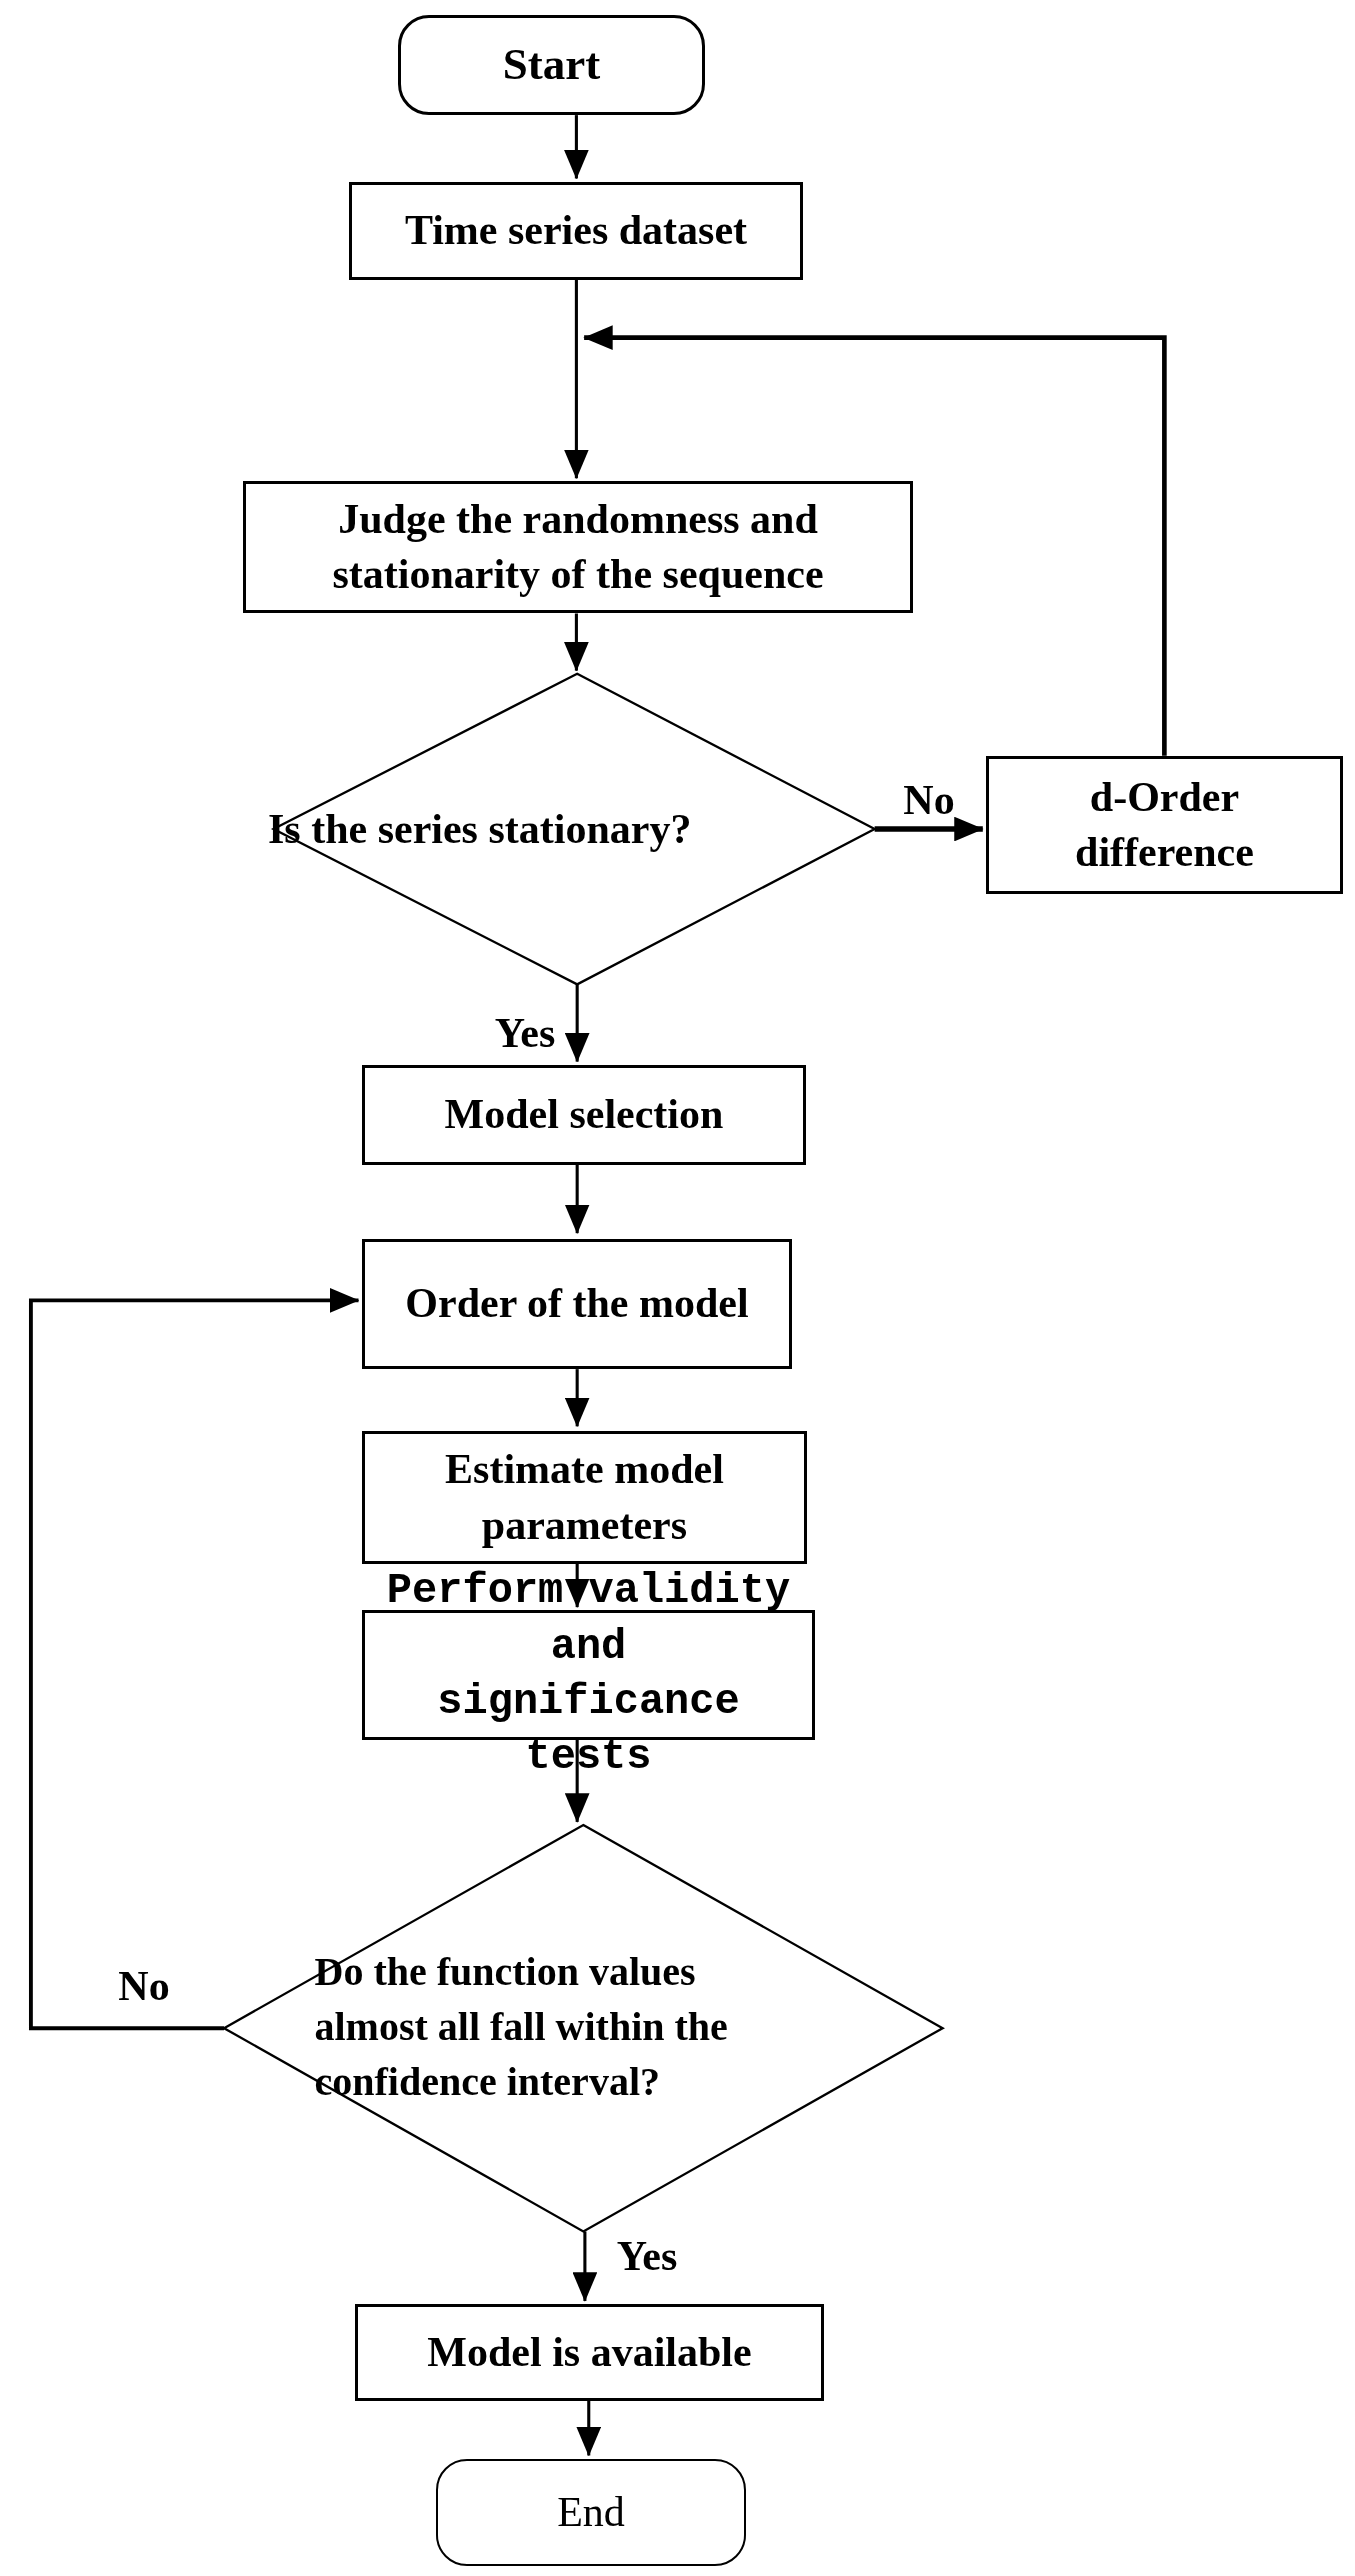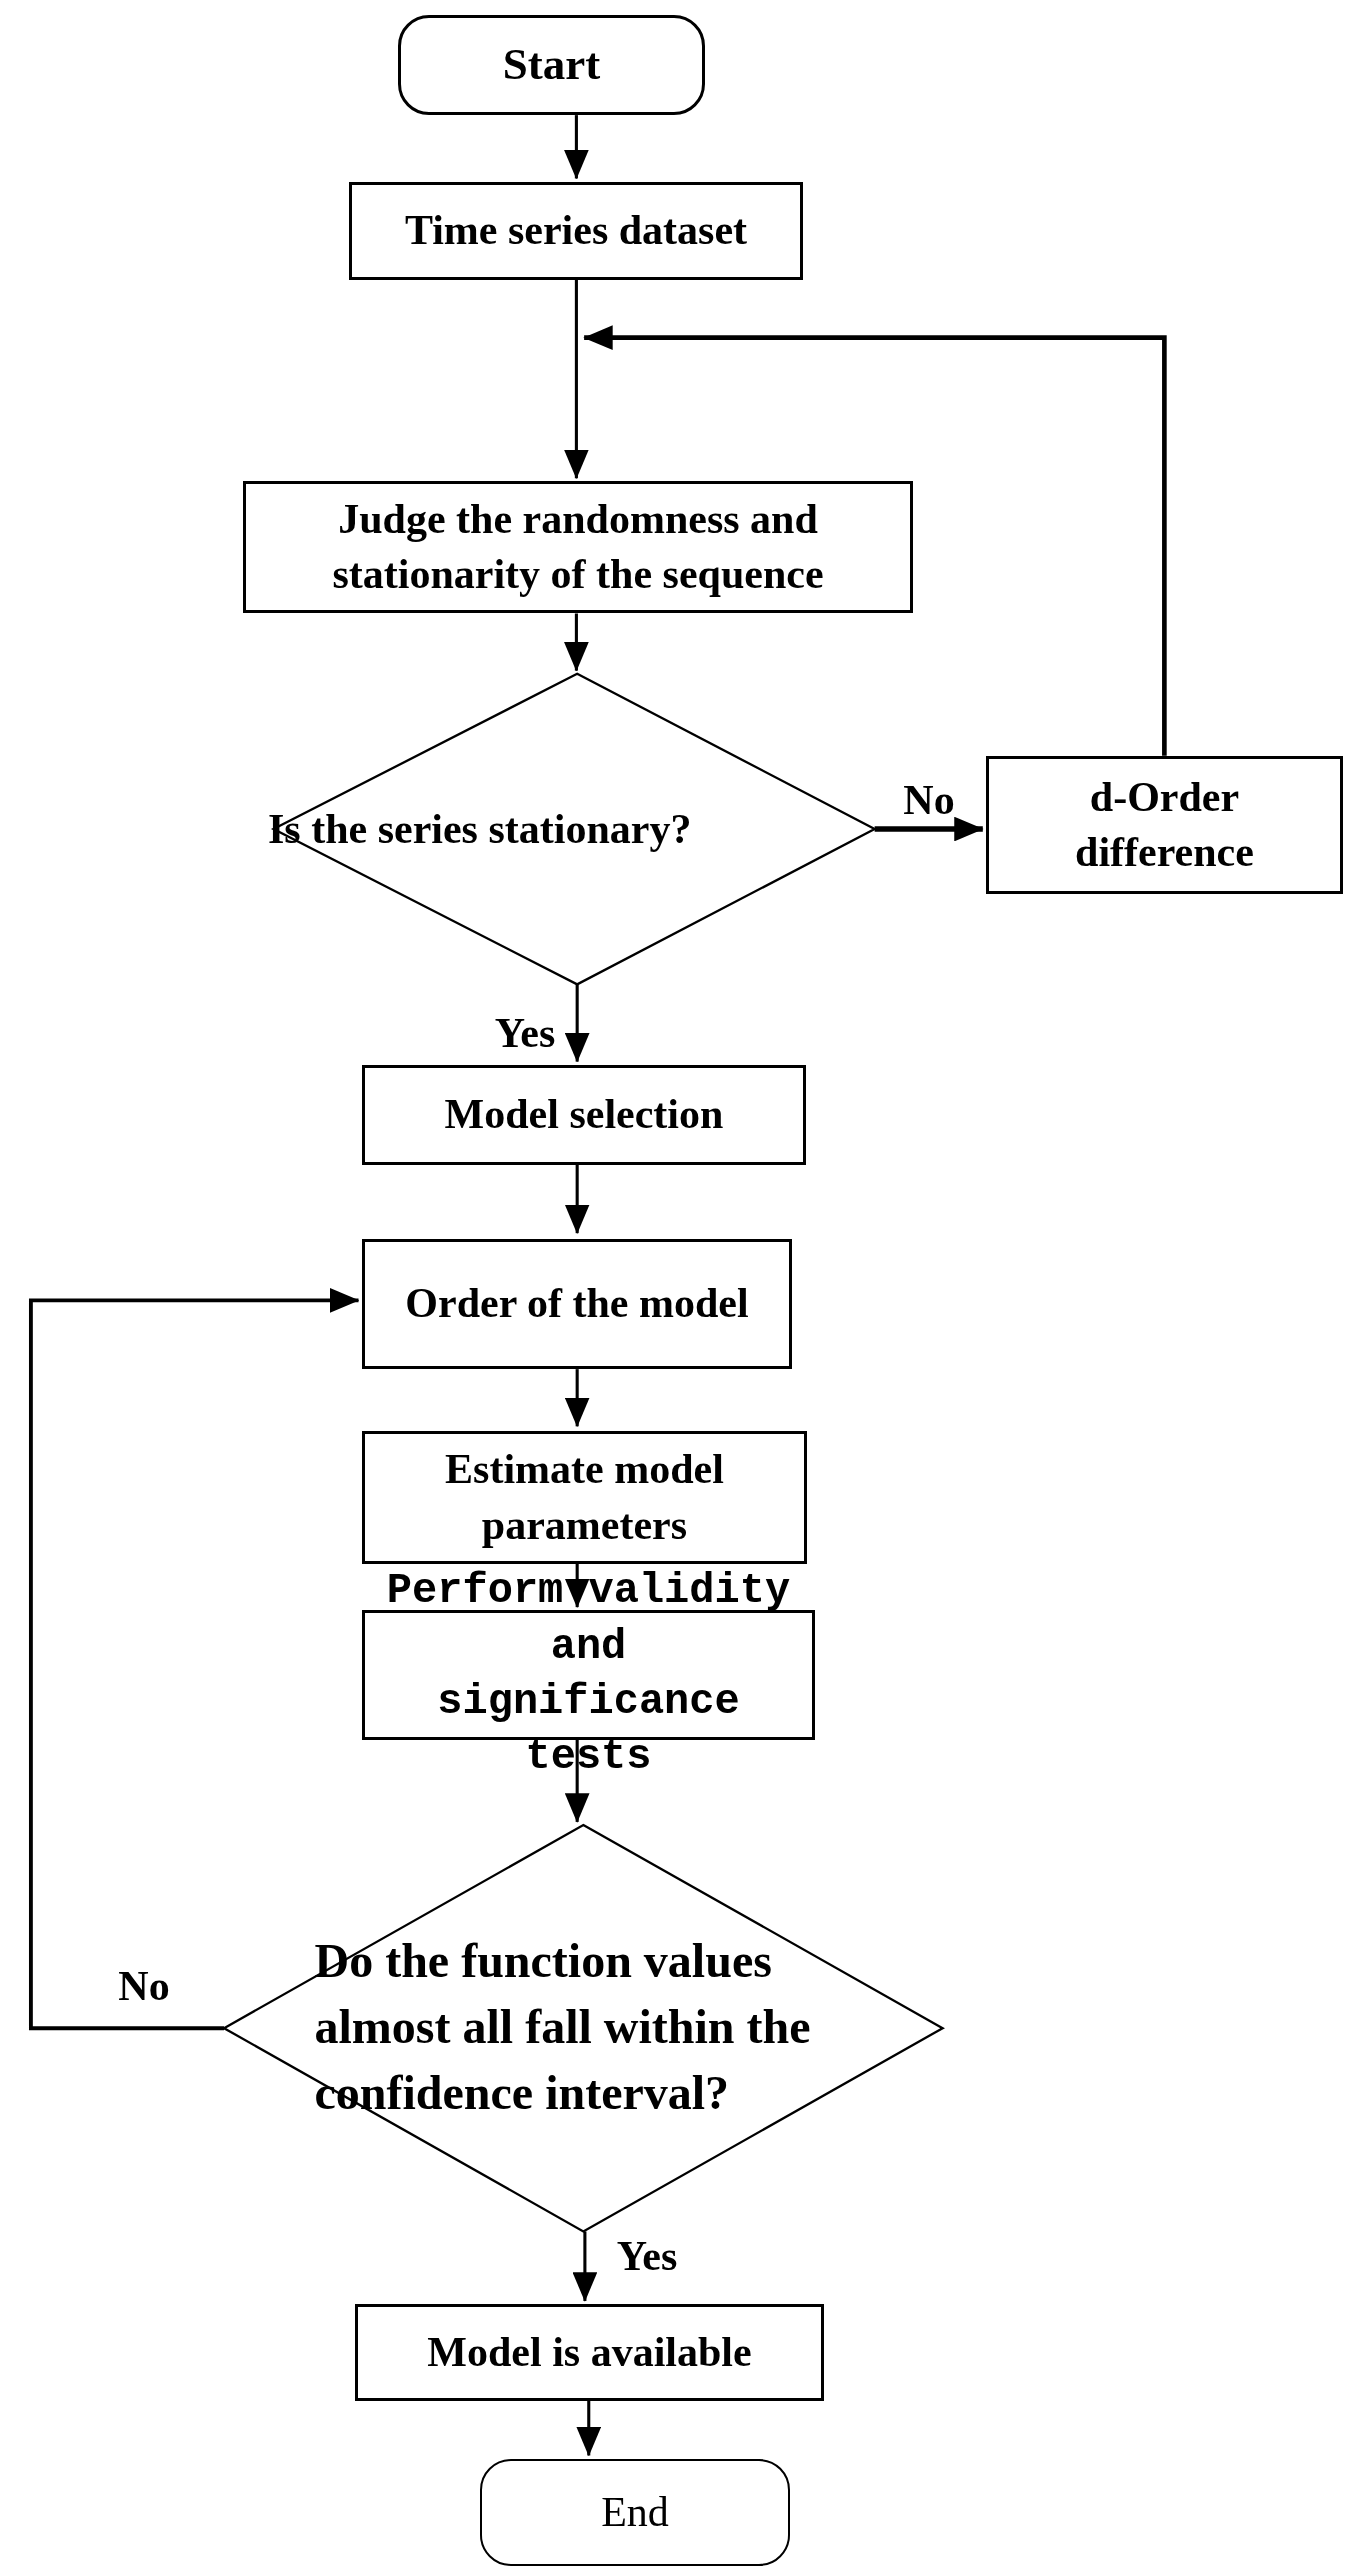--- a/index.html
+++ b/index.html
@@ -43,30 +43,30 @@
   .node-start    { left: 398px;  top: 14.7px;   width: 307px; height: 100px; font-size: 45px; }
   .node-dataset  { left: 349px;  top: 182px;  width: 454px; height: 98px; }
   .node-judge    { left: 243px;  top: 481px;  width: 670px; height: 132px; }
   .node-dorder   { left: 986px; top: 756px;  width: 357px; height: 138px; }
   .node-modelsel { left: 362px;  top: 1065px; width: 444px; height: 100px; }
   .node-order    { left: 362px;  top: 1239px; width: 430px; height: 130px; }
   .node-estimate { left: 362px;  top: 1431px; width: 445px; height: 133px; }
   .node-perform  { left: 362px;  top: 1610px; width: 453px; height: 130px; font-family: Liberation Mono, monospace; }
   .node-avail    { left: 355px;  top: 2304px; width: 469px; height: 97px; text-align: right; }
   .node-end      { left: 436px;  top: 2459px; width: 310px; height: 107px;
-                   font-weight: normal; font-size: 42px; border-width: 2.3px; margin-left: 44px; }
+                   font-weight: normal; font-size: 42px; border-width: 2.3px; }
   .dtext {
     position: absolute;
     transform: translate(-50%, -50%);
     text-align: left;
     font-weight: bold;
     white-space: pre-line;
   }
   .dtext-1 { left: 577px; top: 829px; font-size: 42px; width: 618px; line-height: 1.3; }
-  .dtext-2 { left: 585px; top: 2027px; font-size: 48px; width: 541px; line-height: 1.38; }
+  .dtext-2 { left: 585px; top: 2027px; font-size: 40px; width: 541px; line-height: 1.38; }
   .elabel {
     position: absolute;
     transform: translate(-50%, -50%);
     font-weight: bold;
     font-size: 42px;
     white-space: nowrap;
   }
   .elabel-no1  { left: 929px; top: 800px; }
   .elabel-yes1 { left: 525px;  top: 1033px; }
   .elabel-no2  { left: 144px;  top: 1986px; }

